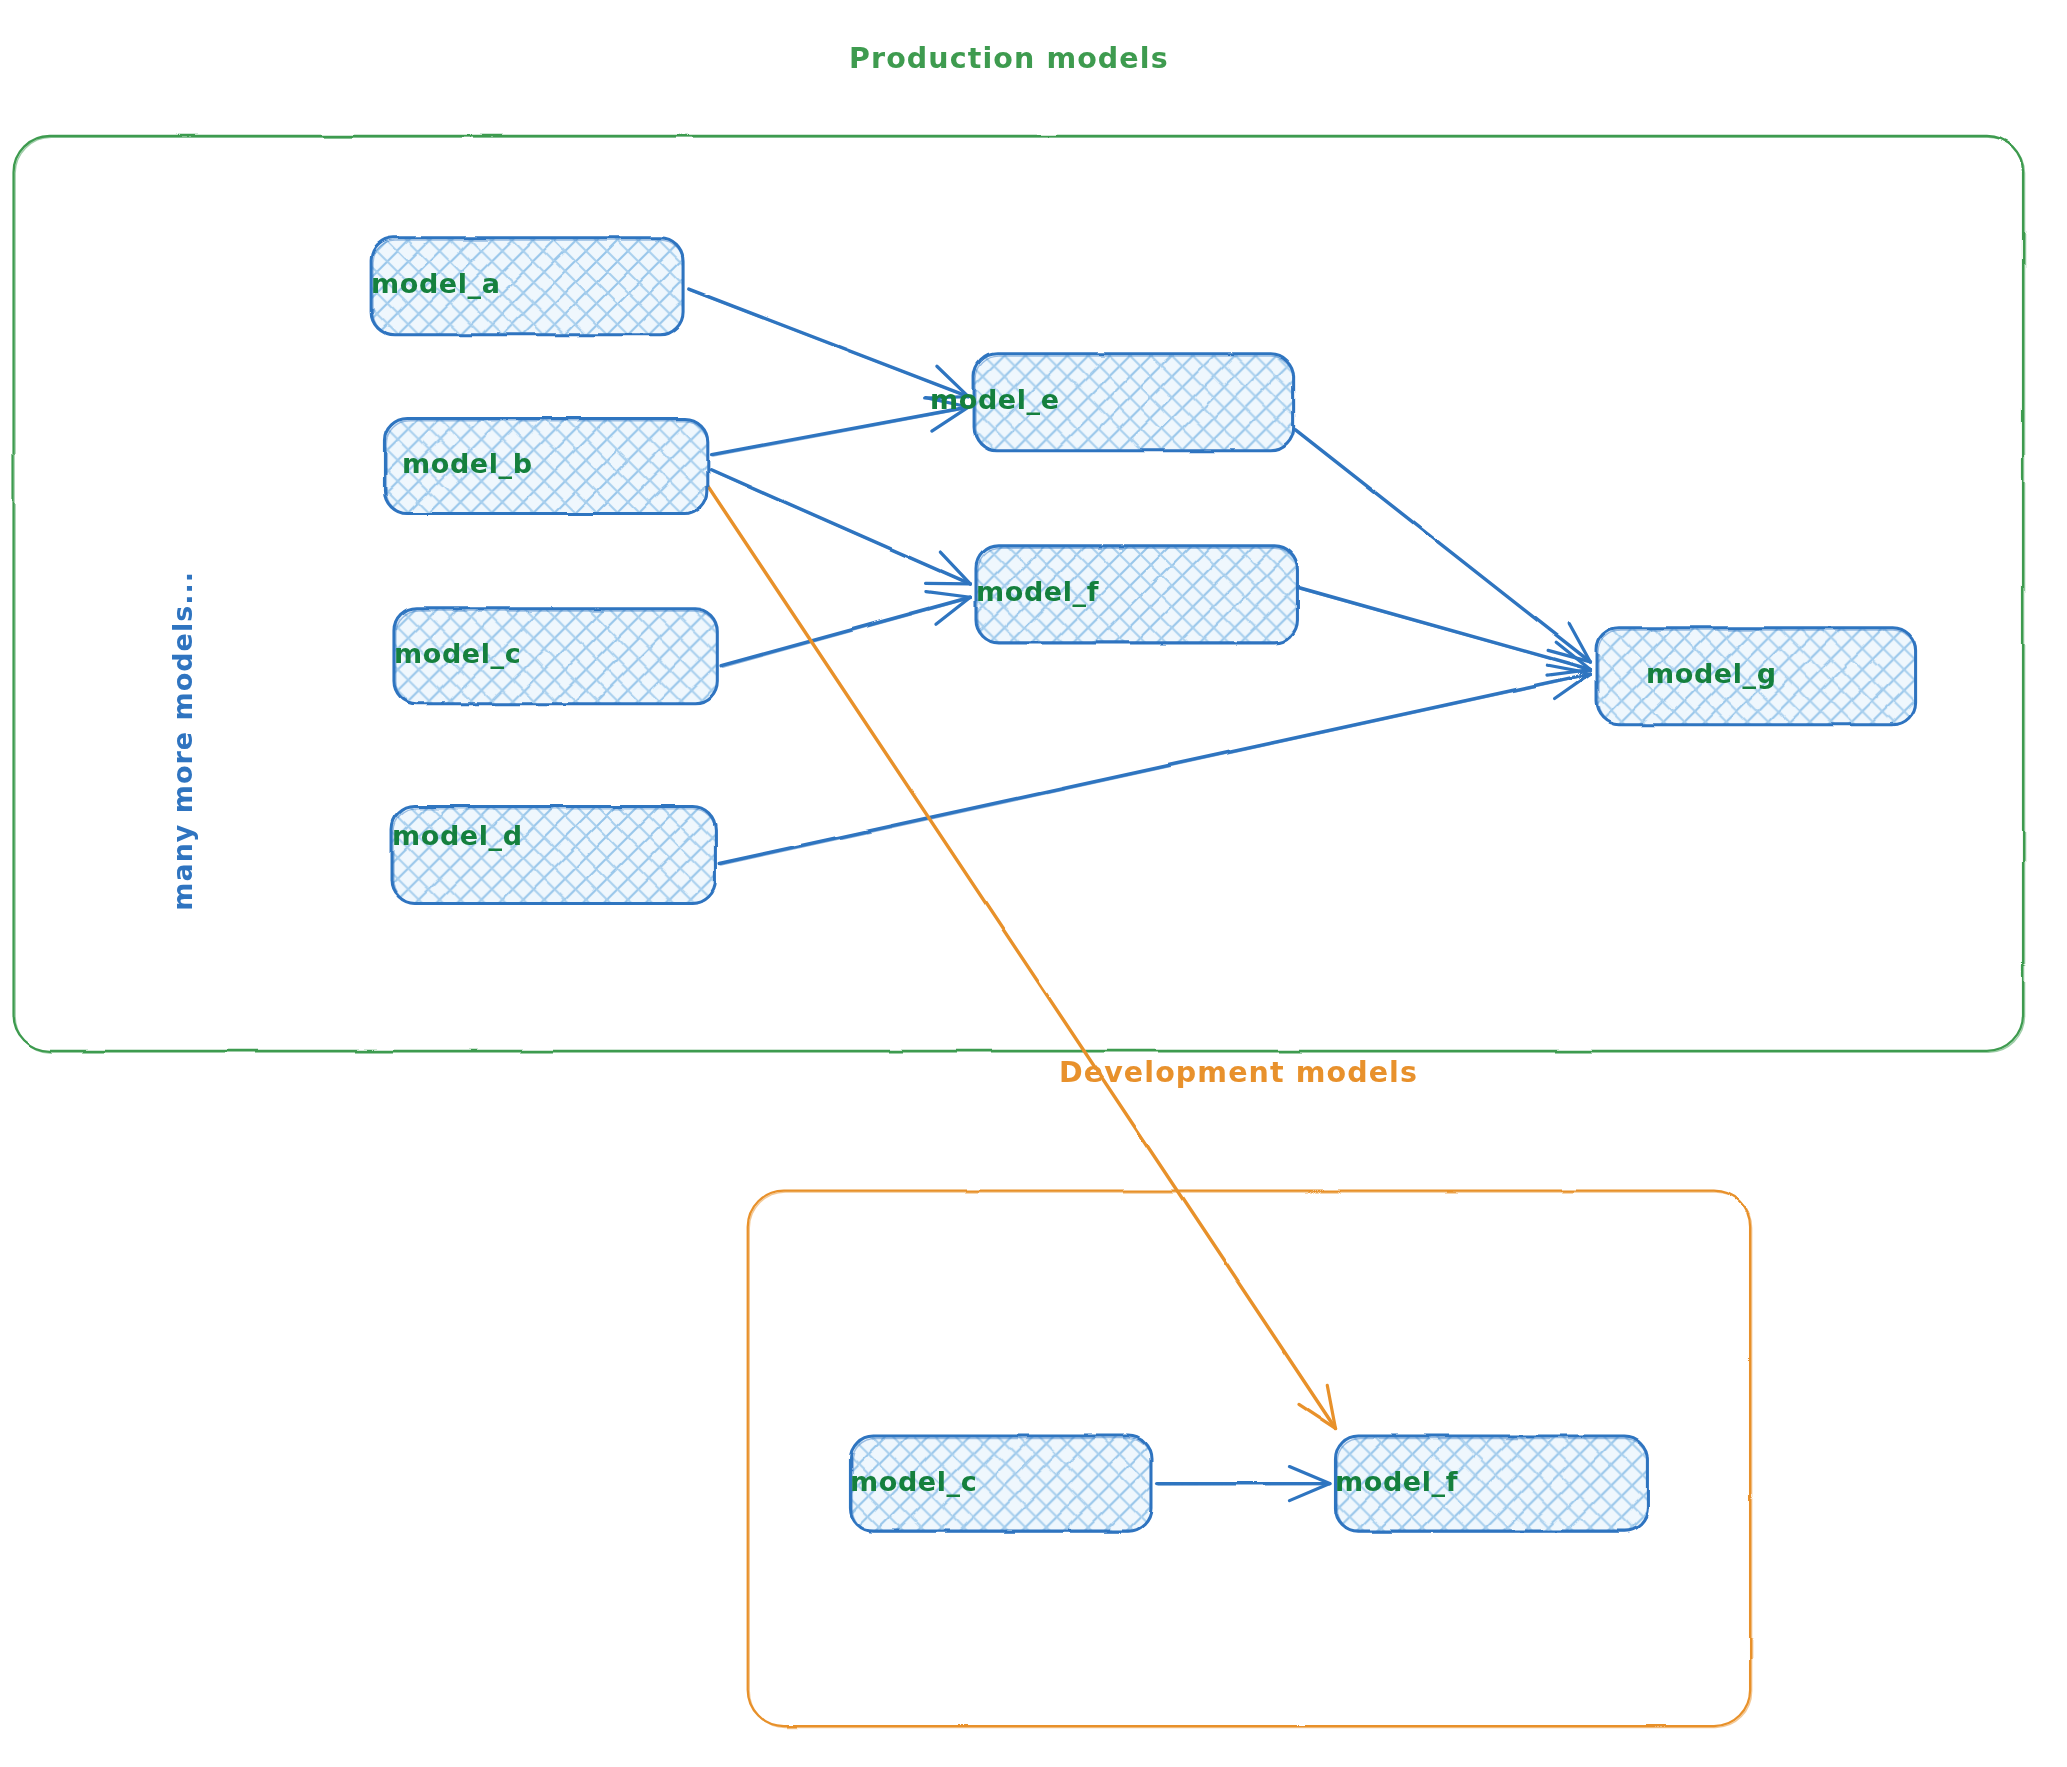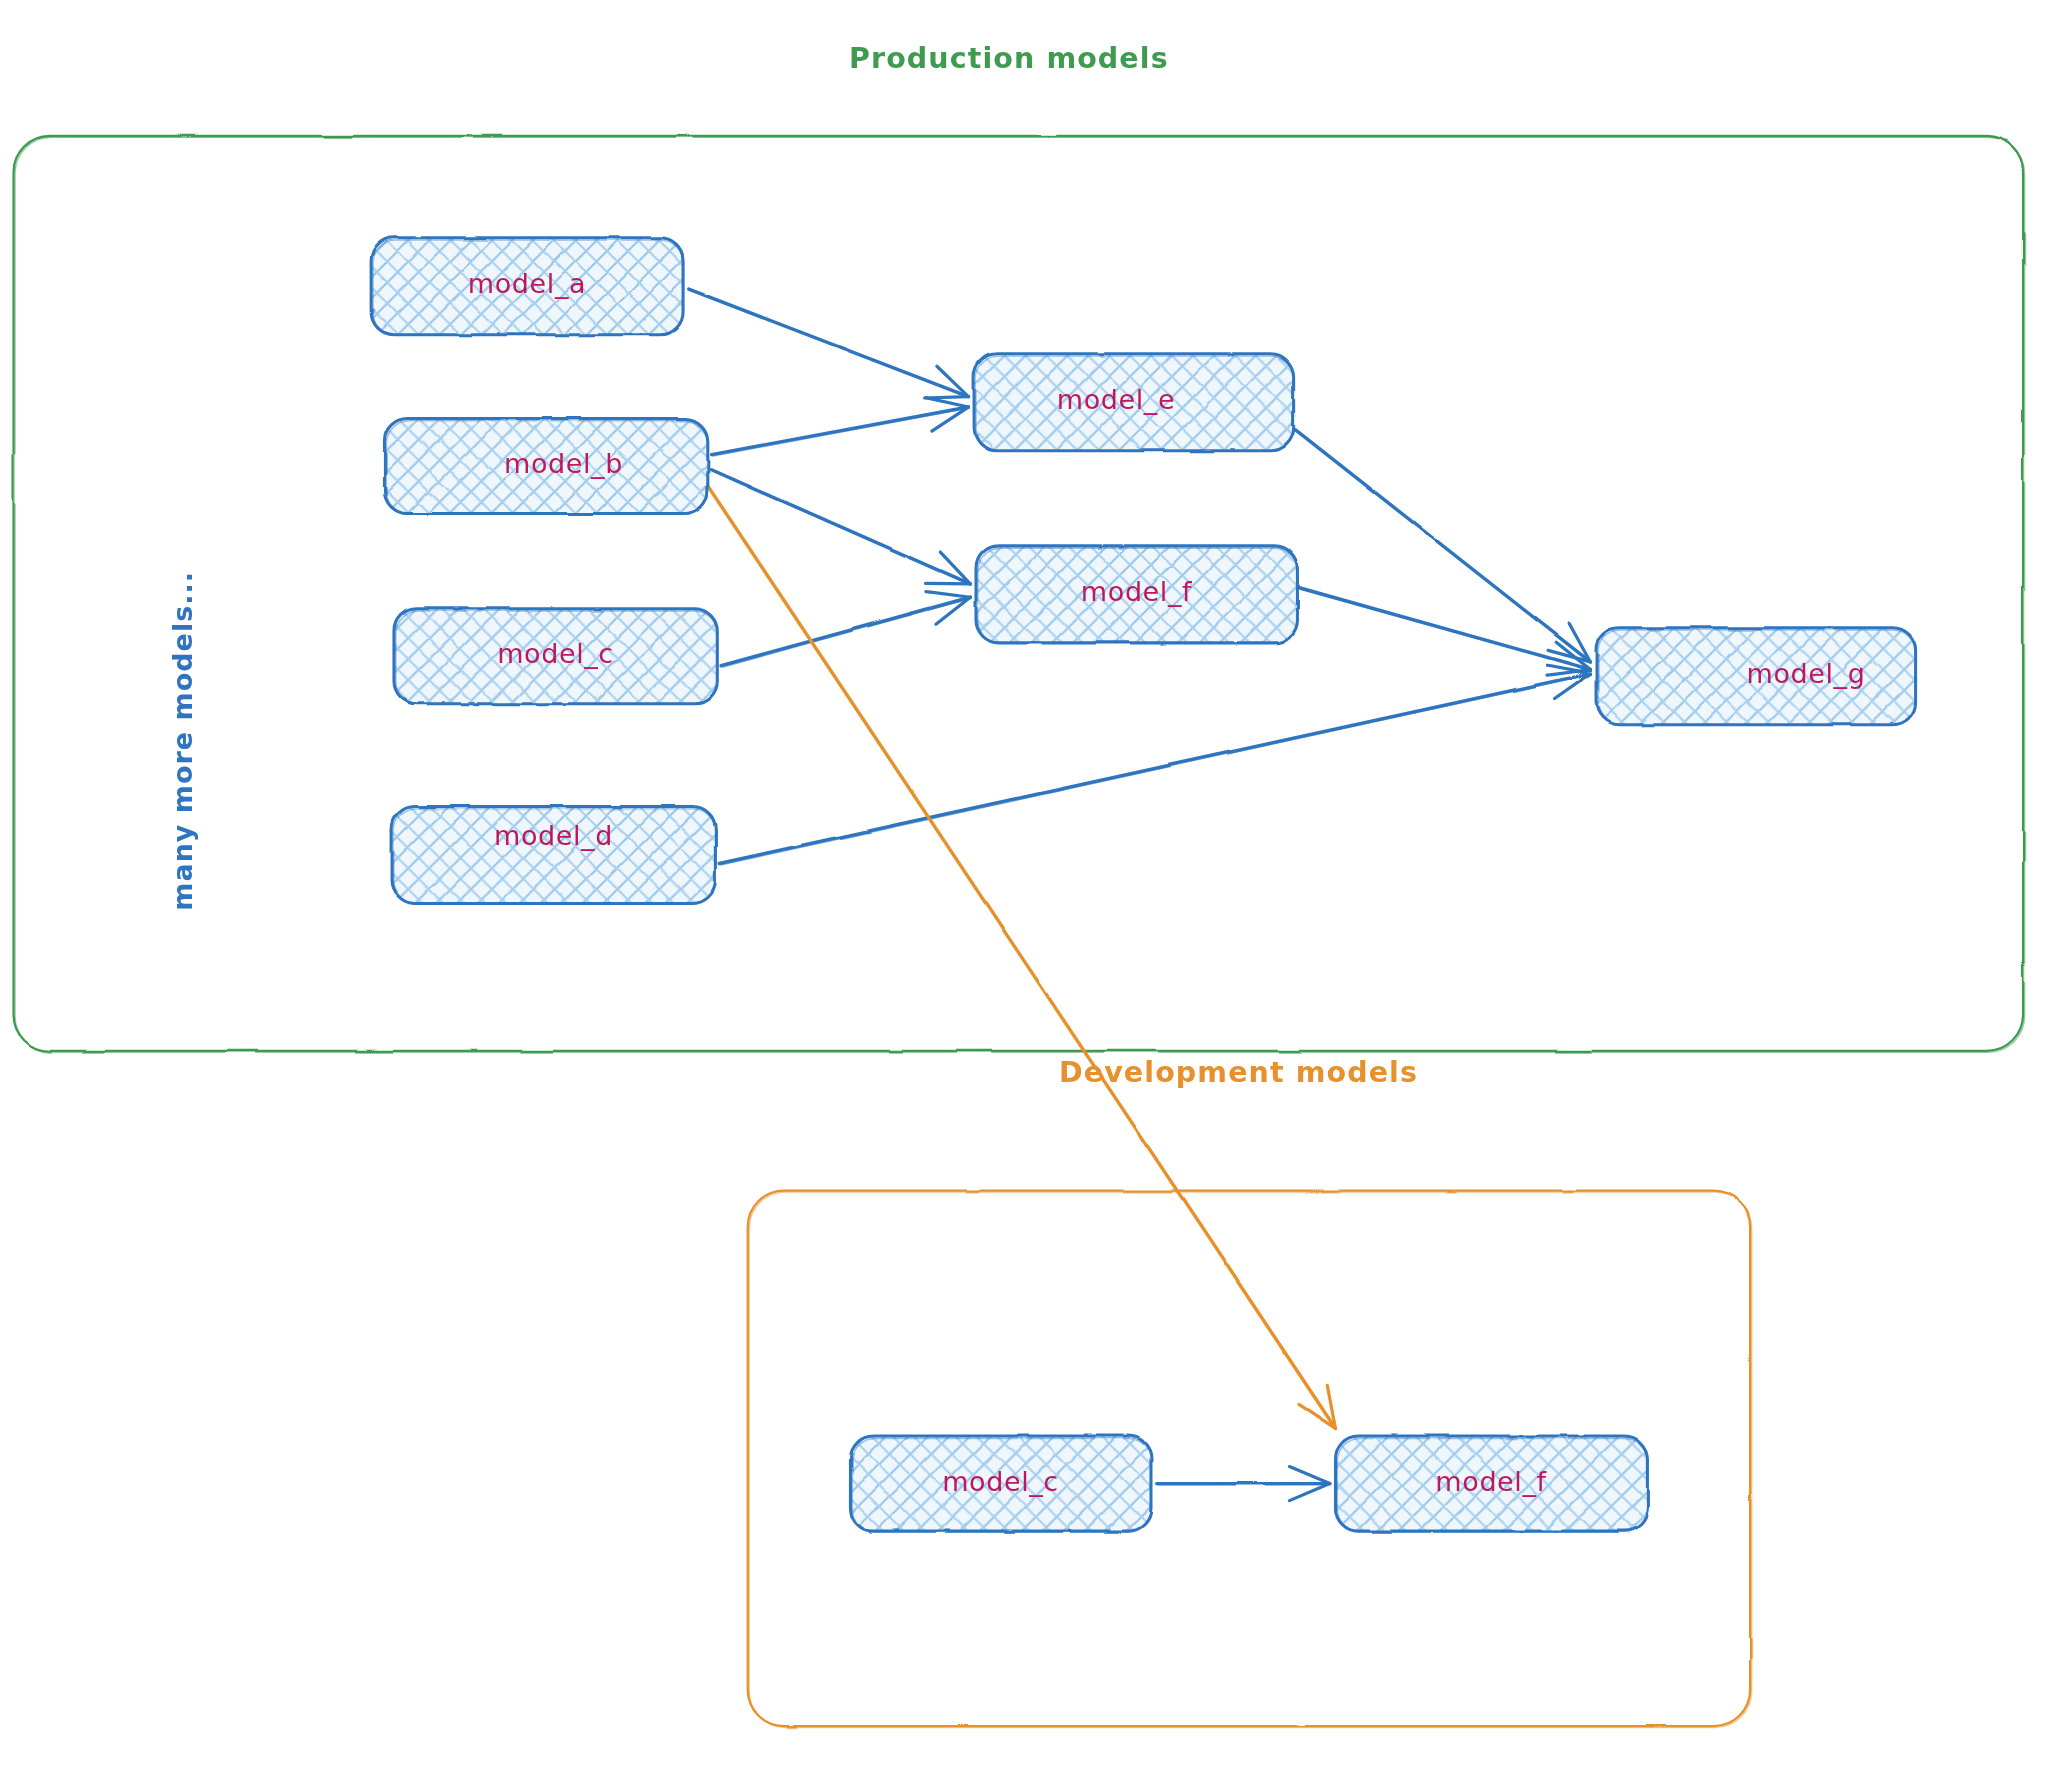--- a/index.html
+++ b/index.html
@@ -15,24 +15,24 @@
     position:absolute;white-space:nowrap;
     font-family:"DejaVu Sans", sans-serif;
     font-size:28.5px;font-weight:600;letter-spacing:1.1px;
   }
   #title-production{color:#3e9b4f;left:849px;top:42px;}
   #title-development{color:#e8912c;left:1059px;top:1056px;}
 
   
   .node-label{
     position:absolute;white-space:nowrap;
-    color:#be185d;
-    font-family:"DejaVu Sans", sans-serif;
-    font-size:27px;font-weight:400;letter-spacing:0.6px;
-    text-align:center;
+    color:#15803d;
+    font-family:"DejaVu Sans", sans-serif;
+    font-size:27px;font-weight:700;letter-spacing:0.6px;
+    text-align:left;
     pointer-events:none;
   }
   
   #side-note{
     position:absolute;left:167px;top:571px;
     color:#2f74c0;
     font-family:"DejaVu Sans", sans-serif;
     font-size:27px;font-weight:600;letter-spacing:1px;
     white-space:nowrap;
     transform-origin:0 0;
@@ -183,20 +183,20 @@
 
   <div id="title-development" class="grp-title">Development models</div>
 
   <div id="side-note">many more models...</div>
 
   <div id="labels-layer">
       <div class="node-label" style="left: 371px; top: 268px; width: 312px;">model_a</div>
       <div class="node-label" style="left: 402px; top: 448px; width: 323px;">model_b</div>
       <div class="node-label" style="left: 394px; top: 638px; width: 323px;">model_c</div>
       <div class="node-label" style="left: 392px; top: 820px; width: 323px;">model_d</div>
-      <div class="node-label" style="left: 956px; top: 384px; width: 320px;">model_e</div>
+      <div class="node-label" style="left: 930px; top: 384px; width: 320px;">model_e</div>
       <div class="node-label" style="left: 976px; top: 576px; width: 321px;">model_f</div>
       <div class="node-label" style="left: 1646px; top: 658px; width: 320px;">model_g</div>
       <div class="node-label" style="left: 850px; top: 1466px; width: 301px;">model_c</div>
       <div class="node-label" style="left: 1335px; top: 1466px; width: 312px;">model_f</div>
     </div>
 </div>
 
 
 </body></html>

